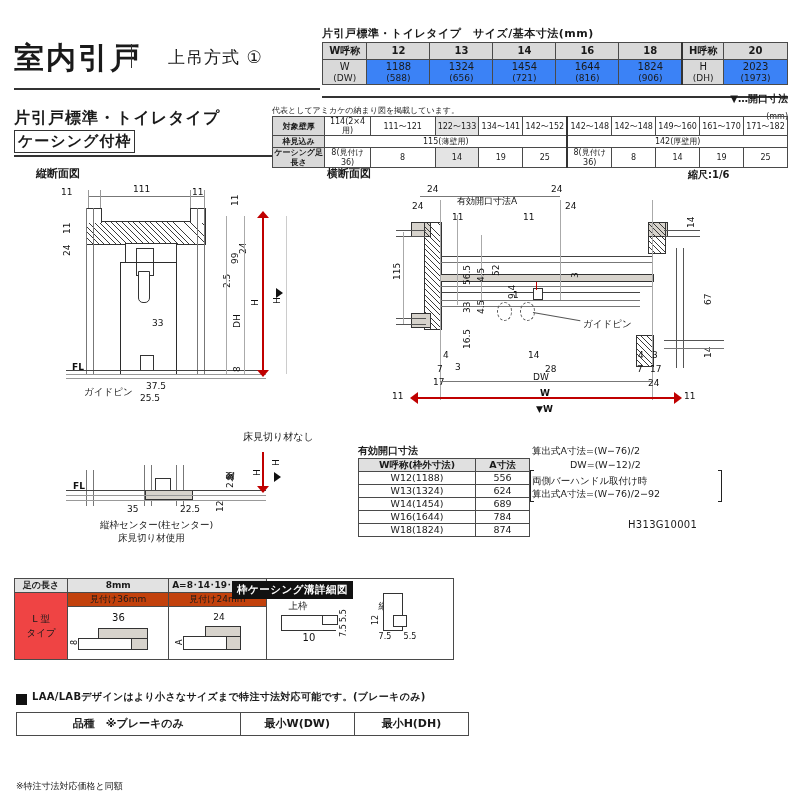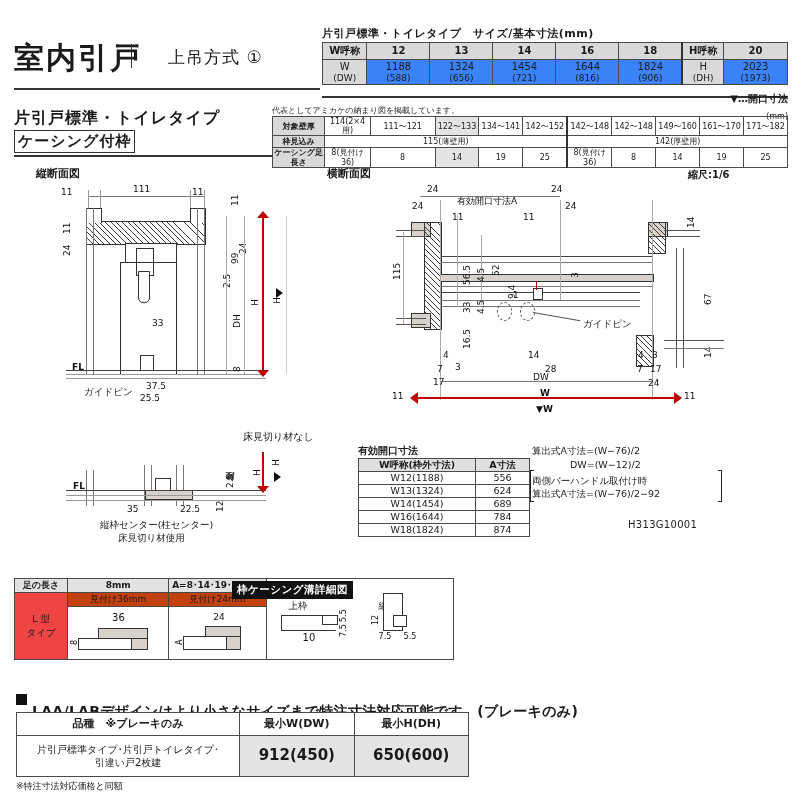--- a/index.html
+++ b/index.html
@@ -69,21 +69,21 @@
   #code{left:612px;top:519px;font-size:10px;letter-spacing:.3px;margin-left:16px;}
   #scale{left:688px;top:168px;font-size:10px;font-weight:bold;}
   #casingTable{left:14px;top:578px;width:440px;}
   #casingTable td{border:1px solid #4a4a4a;font-size:9px;text-align:center;}
   .ctHd{background:#e2e2e2;font-weight:bold;height:13px;}
   .ctSub{background:#c2410c;height:13px;font-size:9px;}
   #blackTag{position:absolute;left:232px;top:581px;background:#111;color:#fff;
             font-size:10.5px;font-weight:bold;padding:2px 5px;letter-spacing:.5px;}
 
   
-  #laaTitle{left:16px;top:690px;font-size:14px;font-weight:bold;letter-spacing:.3px;margin-top:13px;}
+  #laaTitle{left:16px;top:690px;font-size:10px;font-weight:bold;letter-spacing:.3px;}
   #laaSq{position:absolute;left:16px;top:694px;width:11px;height:11px;background:#111;}
   #laaTable{left:16px;top:712px;width:453px;}
   #laaTable td{border:1px solid #4a4a4a;font-size:11px;text-align:center;}
   #laaTable td.hd{background:#fff;font-weight:bold;height:22px;font-size:11px;}
   #laaTable td.val{background:#e4e4e4;font-weight:bold;font-size:15px;height:40px;}
   #laaTable td.nm{background:#fff;font-size:10px;line-height:1.35;}
   #laaFoot{left:16px;top:780px;font-size:9px;}
 </style>
 </head>
 <body>
@@ -470,23 +470,15 @@
 <div class="abs" id="laaSq"></div>
 <div class="abs" id="laaTitle" style="left:32px">LAA/LABデザインはより小さなサイズまで特注寸法対応可能です。(ブレーキのみ)</div>
 
 <table class="tb" id="laaTable">
   <tbody>
       <tr>
     <td class="hd" style="width:225px">品種　※ブレーキのみ</td>
     <td class="hd" style="width:114px">最小W(DW)</td>
     <td class="hd" style="width:114px">最小H(DH)</td>
   </tr>
-  <tr>
-    <td class="nm">
-      <div>片引戸標準タイプ･片引戸トイレタイプ･</div>
-      <div>引違い戸2枚建</div>
-    </td>
-    <td class="val">912(450)</td>
-    <td class="val">650(600)</td>
-  </tr>
 </tbody>
   </table>
 <div class="abs" id="laaFoot">※特注寸法対応価格と同額</div>
 
 </body></html>

